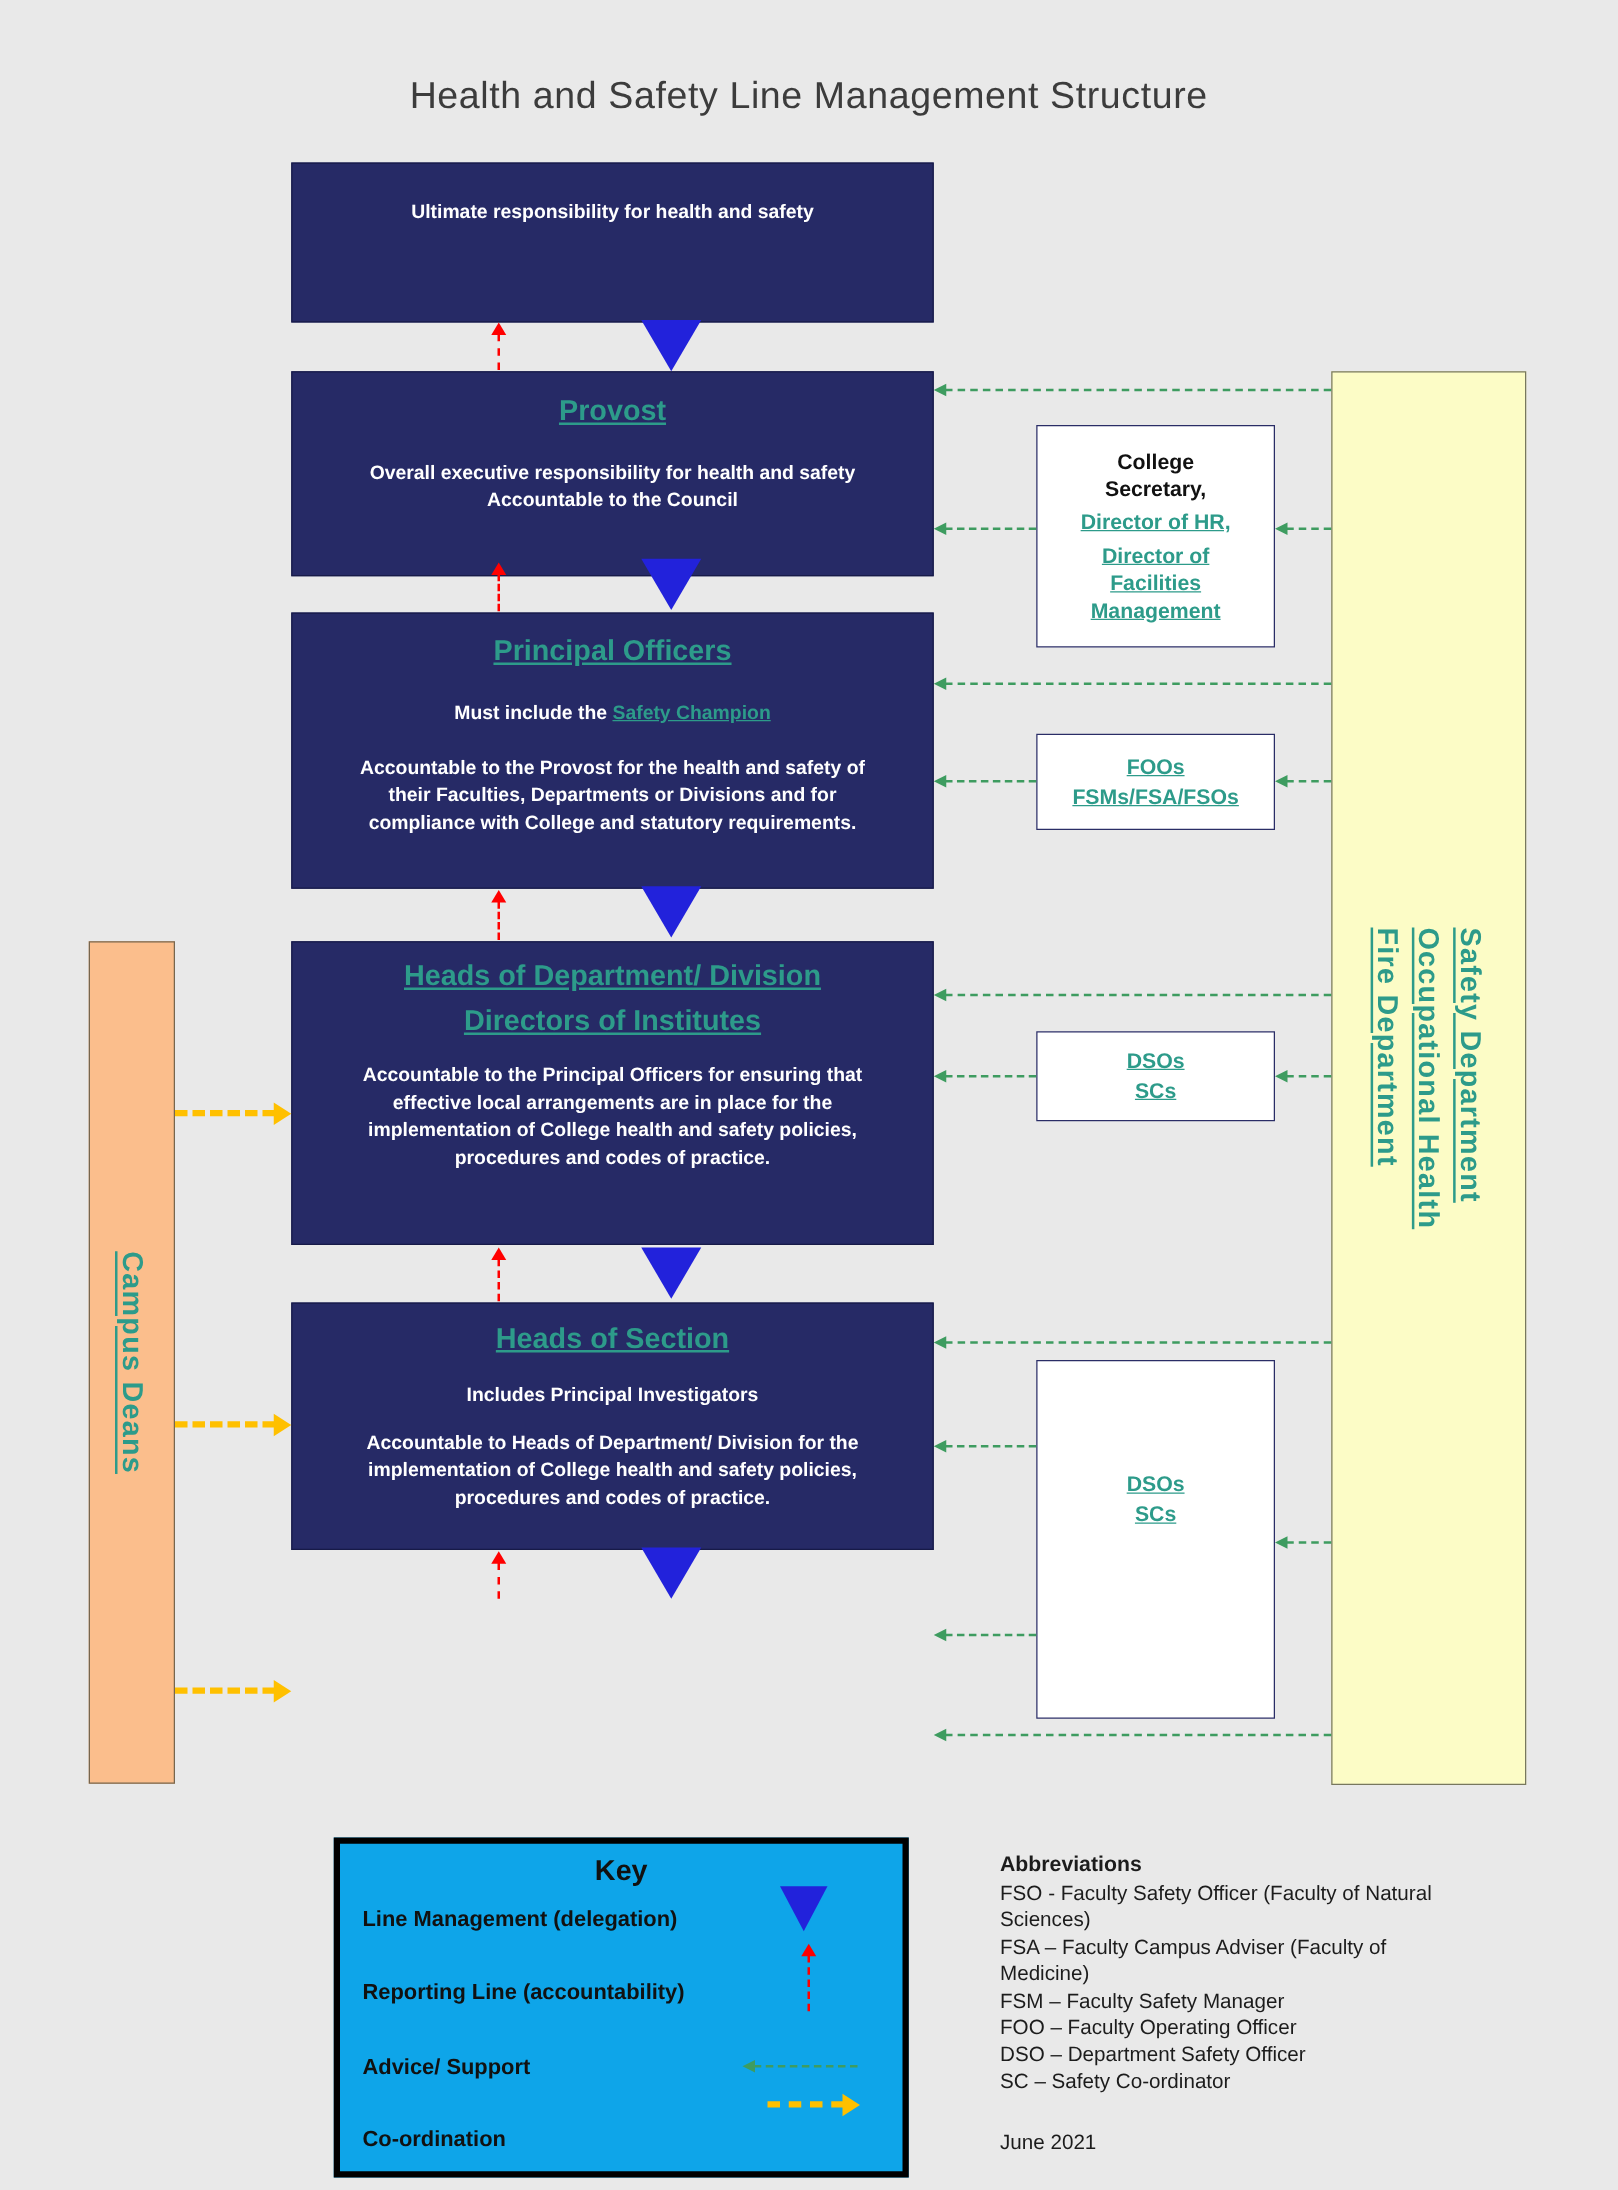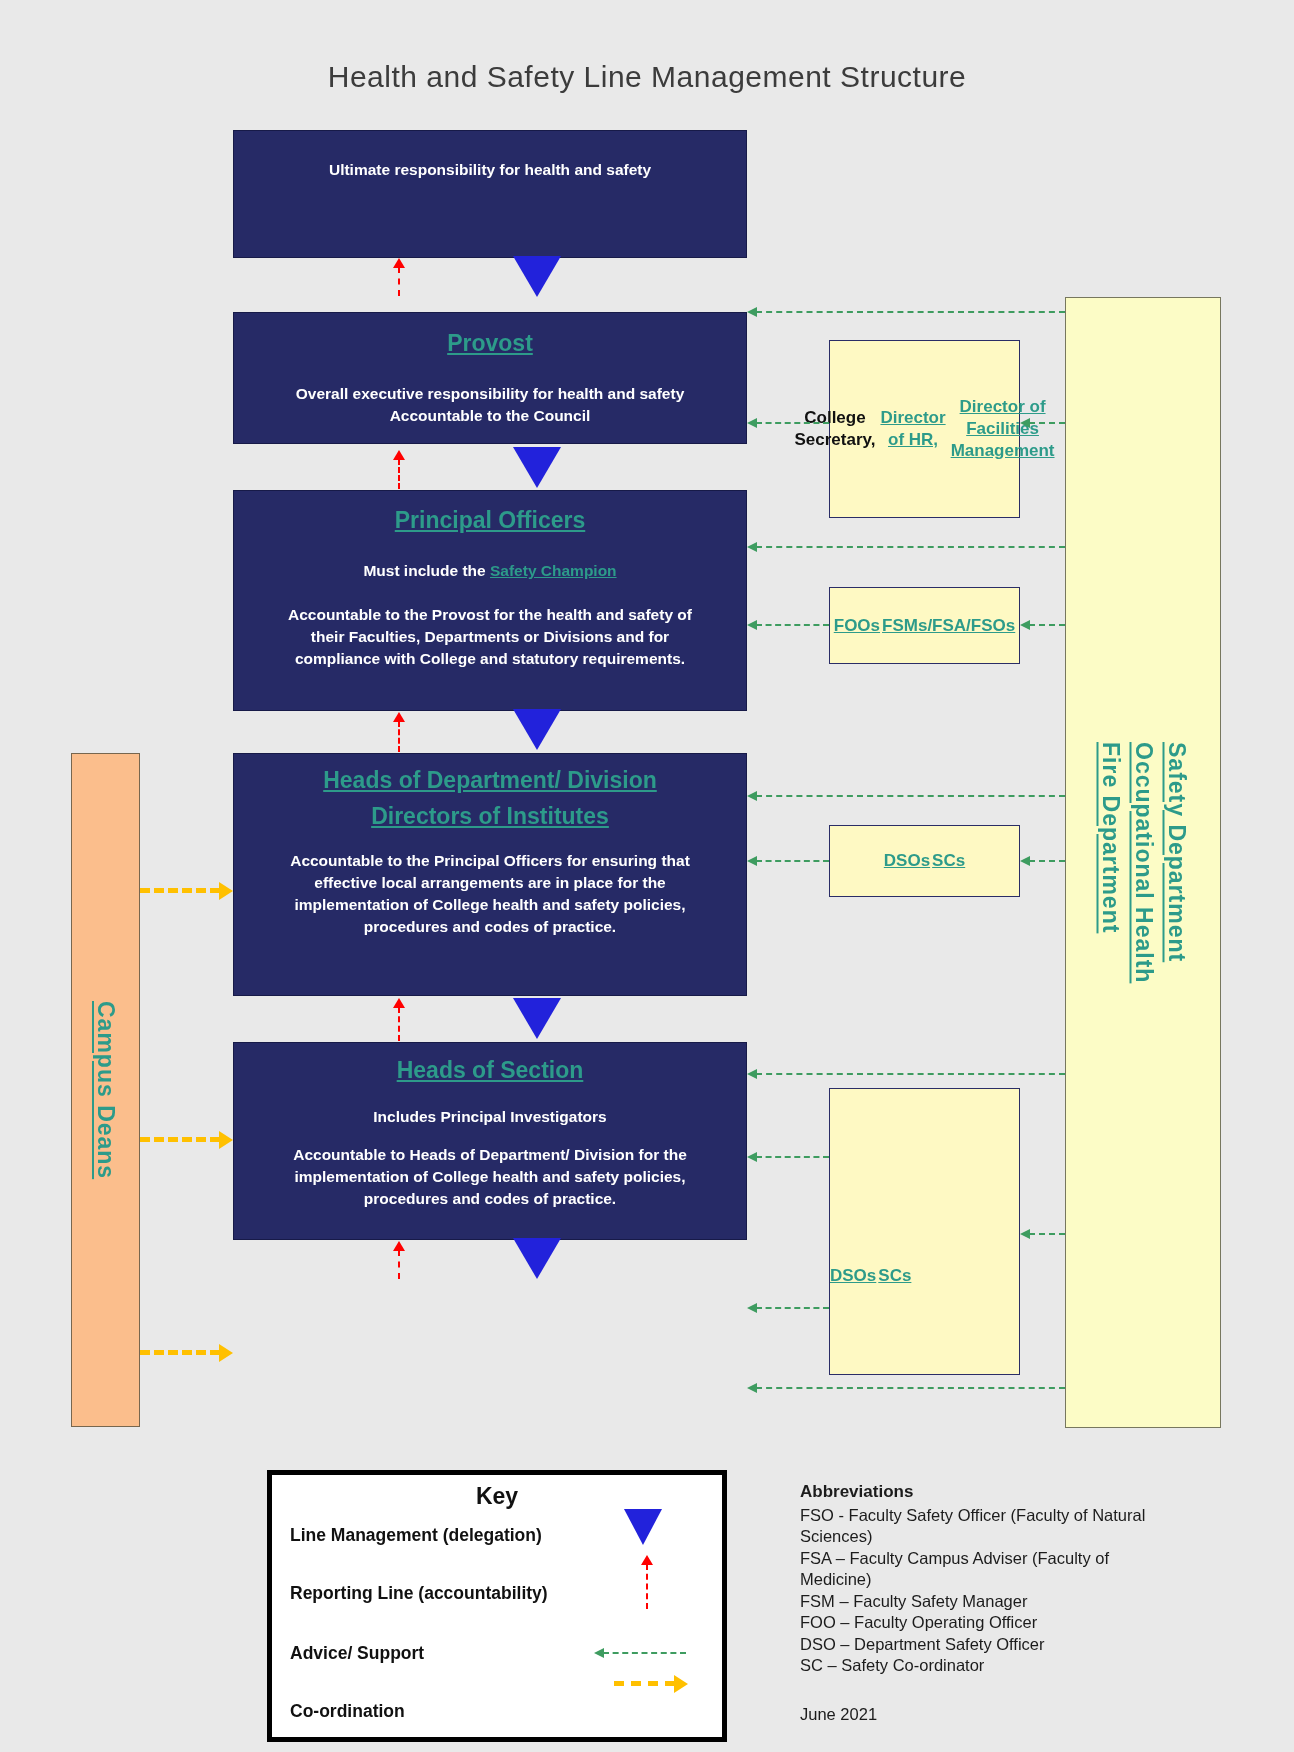--- a/index.html
+++ b/index.html
@@ -13,22 +13,22 @@
   
   .navybox { position:absolute; left:233px; width:514px; background:#262a66;
              border:1px solid #171a48; color:#fff; text-align:center; }
   .nb-heading { font-size:23px; font-weight:bold; color:#2d9b8a; text-decoration:underline; }
   .nb-heading-white { font-size:24px; font-weight:bold; color:#ffffff; }
   .nb-body { font-size:15.5px; font-weight:bold; line-height:1.42; padding:0 12px; }
   .pre { white-space:pre-line; }
   .link { color:#2d9b8a; text-decoration:underline; }
 
   
-  .lavbox { position:absolute; background:#fef9c3; border:1px solid #2a2d66;
-            display:flex; flex-direction:row; align-items:center; justify-content:center;
+  .lavbox { position:absolute; background:#ffffff; border:1px solid #2a2d66;
+            display:flex; flex-direction:column; align-items:center; justify-content:center;
             gap:5px; text-align:center; font-weight:bold; font-size:17px; }
   .lav-title { color:#111; max-width:122px; line-height:1.28; }
   .lav-link  { color:#2d9b8a; text-decoration:underline; line-height:1.28; display:block; }
   .lav-link.narrow { max-width:112px; }
 
   
   .panel { position:absolute; display:flex; align-items:center; justify-content:center; }
   .panel-yellow { background:#fcfcc6; border:1px solid #77775e; }
   .panel-orange { background:#fbbe8c; border:1px solid #77664e; }
   .vtext { writing-mode:vertical-rl; font-size:23px; font-weight:bold; color:#2d9b8a;
@@ -50,21 +50,21 @@
                 border-top:5px solid transparent; border-bottom:5px solid transparent;
                 border-right:10px solid #3e9c60; }
   .yarrow { position:absolute; height:18px; }
   .yarrow .ln { position:absolute; left:0; right:13px; top:6px; border-top:5px dashed #ffc000; }
   .yarrow .hd { position:absolute; right:0; top:0; width:0; height:0;
                 border-top:9px solid transparent; border-bottom:9px solid transparent;
                 border-left:14px solid #ffc000; }
 
   
   .keybox { position:absolute; left:267px; top:1470px; width:460px; height:272px;
-            background:#ffffff; border:5px solid #000; }
+            background:#0ea5e9; border:5px solid #000; }
   .key-title { position:absolute; top:8px; left:0; width:100%; text-align:center;
                font-size:23px; font-weight:bold; color:#111; }
   .key-label { position:absolute; left:18px; font-size:17.5px; font-weight:bold; color:#111; }
 
   
   .abbr { position:absolute; left:800px; top:1482px; width:370px; color:#1c1c1c; }
   .abbr-title { font-size:17px; font-weight:bold; margin-bottom:3px; }
   .abbr-line { font-size:16.5px; line-height:1.3; }
   .abbr-date { font-size:16.5px; margin-top:28px; }
 </style>
@@ -72,21 +72,21 @@
 <body>
 
 <div class="canvas">
 
   <div class="title">Health and Safety Line Management Structure</div>
 
   <div class="navybox" style="top:130px;height:128px">
     <div class="nb-body pre" style="margin-top:28px">Ultimate responsibility for health and safety</div>
   </div>
 
-  <div class="navybox" style="top:312px;height:132px">
+  <div class="navybox" style="top:297px;height:164px">
     <div class="nb-heading" style="margin-top:17px">Provost</div>
     <div class="nb-body pre" style="margin-top:26px">Overall executive responsibility for health and safety
 Accountable to the Council</div>
   </div>
 
   <div class="navybox" style="top:490px;height:221px">
     <div class="nb-heading" style="margin-top:16px">Principal Officers</div>
     <div class="nb-body" style="margin-top:26px"><span>Must include the </span><span class="link">Safety Champion</span></div>
     <div class="nb-body pre" style="margin-top:22px">Accountable to the Provost for the health and safety of
 their Faculties, Departments or Divisions and for

